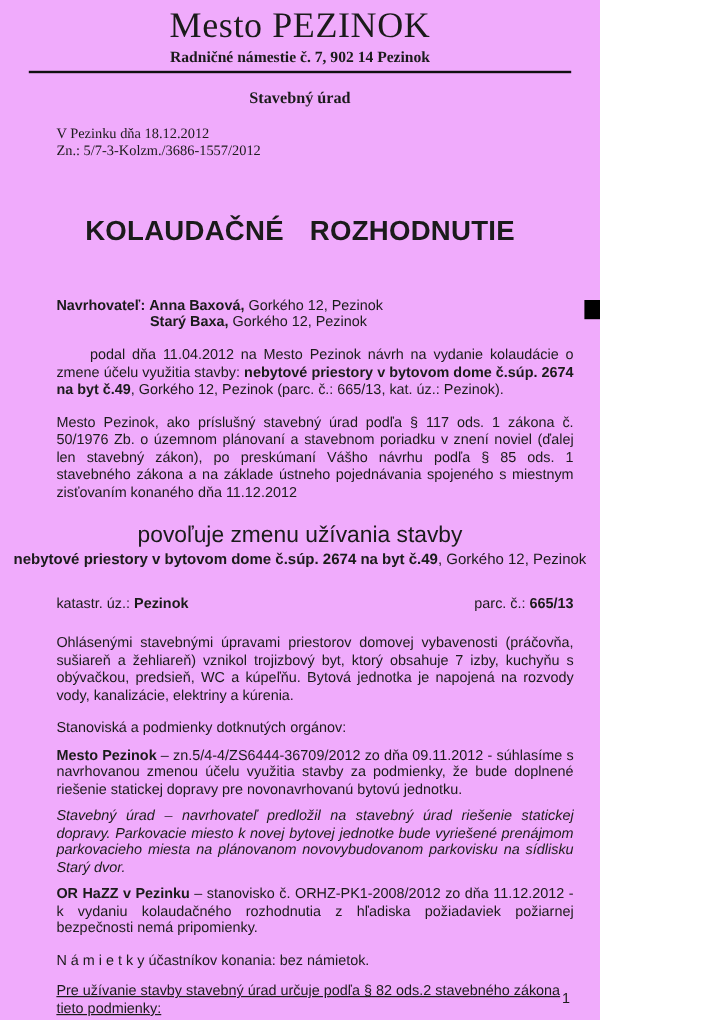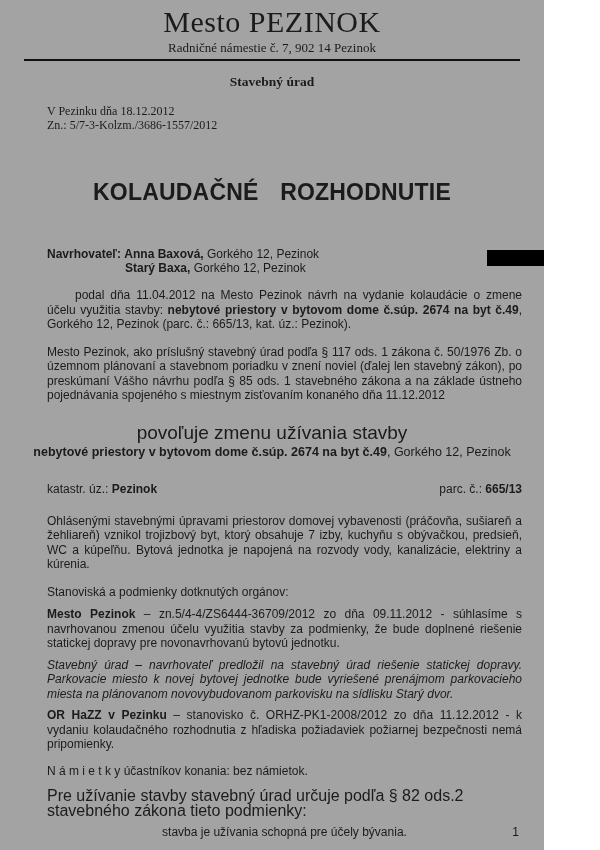--- a/index.html
+++ b/index.html
@@ -1,21 +1,21 @@
 <!DOCTYPE html>
 <html><head>
 <meta charset="utf-8">
 <style>
   html,body { margin:0; padding:0; background:#ffffff; }
   body { width:600px; height:850px; font-family:"Liberation Sans", sans-serif; color:#1b1b1b; }
-  .page { position:relative; width:544px; height:850px; overflow:hidden; background:#a3a3a3; }
+  .page { position:relative; width:500px; height:850px; overflow:hidden; background:#f0abfc; }
 
   .letterhead { text-align:center; padding-top:5px; font-family:"Liberation Serif", serif; }
   .city { font-size:30px; line-height:34px; font-weight:normal; letter-spacing:0.5px; }
-  .address { font-size:13px; font-weight:normal; line-height:15px; margin-top:1px; }
+  .address { font-size:13px; font-weight:bold; line-height:15px; margin-top:1px; }
   .rule { border-top:2px solid #111; margin:4px 24px 0 24px; height:0; }
   .department { font-family:"Liberation Serif", serif; font-size:13.5px; font-weight:bold;
                 text-align:center; margin-top:13px; }
 
   .meta { margin:14px 22px 0 47px; font-size:12px; line-height:14px;font-family:Liberation Serif, serif; }
 
   .doc-title { margin-top:47px; text-align:center; font-size:23px; font-weight:bold;
                word-spacing:15px; letter-spacing:0.2px; }
 
   .applicant { margin:41px 22px 0 47px; font-size:12px; line-height:14.2px; }
@@ -31,21 +31,21 @@
   .cadastre-row { display:flex; justify-content:space-between; margin:22px 22px 16px 47px;
                   font-size:12px; line-height:14px; }
 
   .p3 { margin-top:18px; }
   .opinions-heading { margin:13px 22px 0 47px; font-size:12px; line-height:14.5px; }
   .op { margin-top:8px; }
   .op2 { font-style:italic; margin-top:7px; }
   .op3 { margin-top:7px; }
 
   .objections { margin:12px 22px 0 47px; font-size:12px; line-height:14.5px; }
-  .conditions-intro { margin:11px 22px 0 47px; font-size:16px; line-height:14.5px; }
+  .conditions-intro { margin:11px 22px 0 47px; font-size:12px; line-height:14.5px;text-decoration:underline; }
   .condition-main { margin:7px 22px 0 47px; font-size:12px; line-height:14.5px;
                     text-align:center; font-weight:normal; }
   .defects { margin:7px 22px 0 47px; font-size:12px; line-height:14.5px; }
 
   .redaction { position:absolute; left:487px; top:250px; width:92px; height:16px; background:#000; }
   .page-number { position:absolute; right:25px; bottom:11px; font-size:12px; }
 
   b { font-weight:bold; }
 </style>
 </head>

